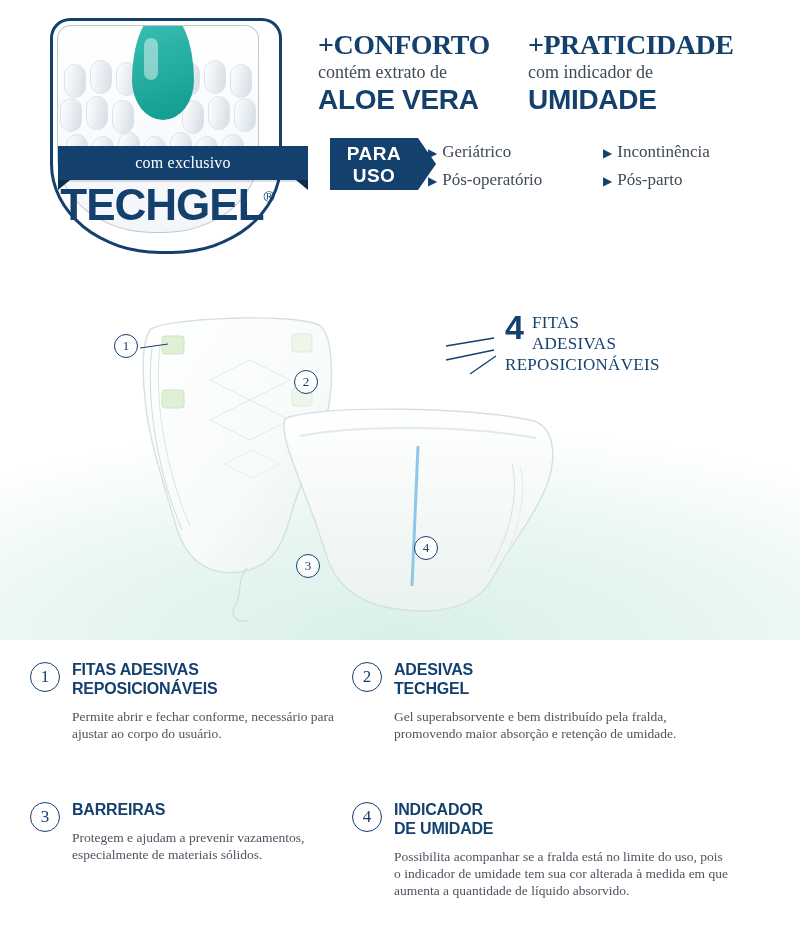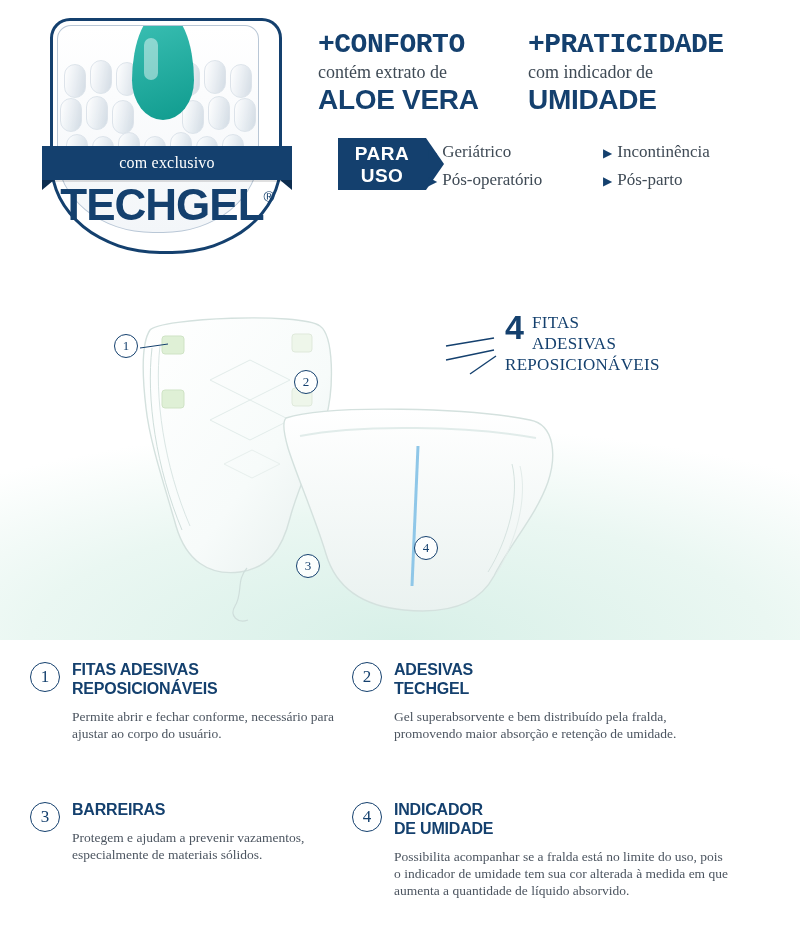--- a/index.html
+++ b/index.html
@@ -68,21 +68,21 @@
     border-right: 31px solid transparent;
     border-bottom: 52px solid #2bb4a8;
   }
   .drop-gloss {
     position: absolute; left: 12px; top: 28px;
     width: 14px; height: 42px;
     background: rgba(255,255,255,.45);
     border-radius: 8px;
   }
   .ribbon {
-    position: absolute; left: 0px; top: 134px;
+    position: absolute; left: 16px; top: 134px;
     width: 250px; height: 34px;
     background: #14406e;
     color: #fff;
     display: flex; align-items: center; justify-content: center;
     font-size: 16px; letter-spacing: .2px;
     font-family: "Liberation Serif", serif;
     box-shadow: 0 2px 0 rgba(0,0,0,.12);
   }
   .ribbon:before, .ribbon:after {
     content: "";
@@ -107,21 +107,21 @@
   .claims {
     position: absolute; left: 318px; top: 30px;
     width: 430px;
   }
   .claim {
     position: absolute; top: 0;
   }
   .claim.c1 { left: 0; }
   .claim.c2 { left: 210px; }
   .claim .big {
-    font-family: Liberation Mono, monospace;
+    font-family: Liberation Serif, serif;
     font-weight: bold;
     font-size: 28px;
     color: #14406e;
     letter-spacing: -.5px;
     line-height: 30px;
   }
   .claim .mid {
     font-family: "Liberation Serif", serif;
     font-size: 18px;
     color: #3f4a55;
@@ -141,21 +141,20 @@
     position: absolute; left: 330px; top: 138px;
     width: 88px; height: 52px;
     background: #14406e;
     color: #fff;
     text-align: center;
     font-weight: bold;
     font-size: 19px;
     line-height: 22px;
     padding-top: 5px;
     letter-spacing: .5px;
-    margin-left: 8px;
   }
   .parauso:after {
     content: "";
     position: absolute; right: -18px; top: 0;
     border-top: 26px solid transparent;
     border-bottom: 26px solid transparent;
     border-left: 18px solid #14406e;
   }
   .uses {
     position: absolute; left: 428px; top: 142px;

